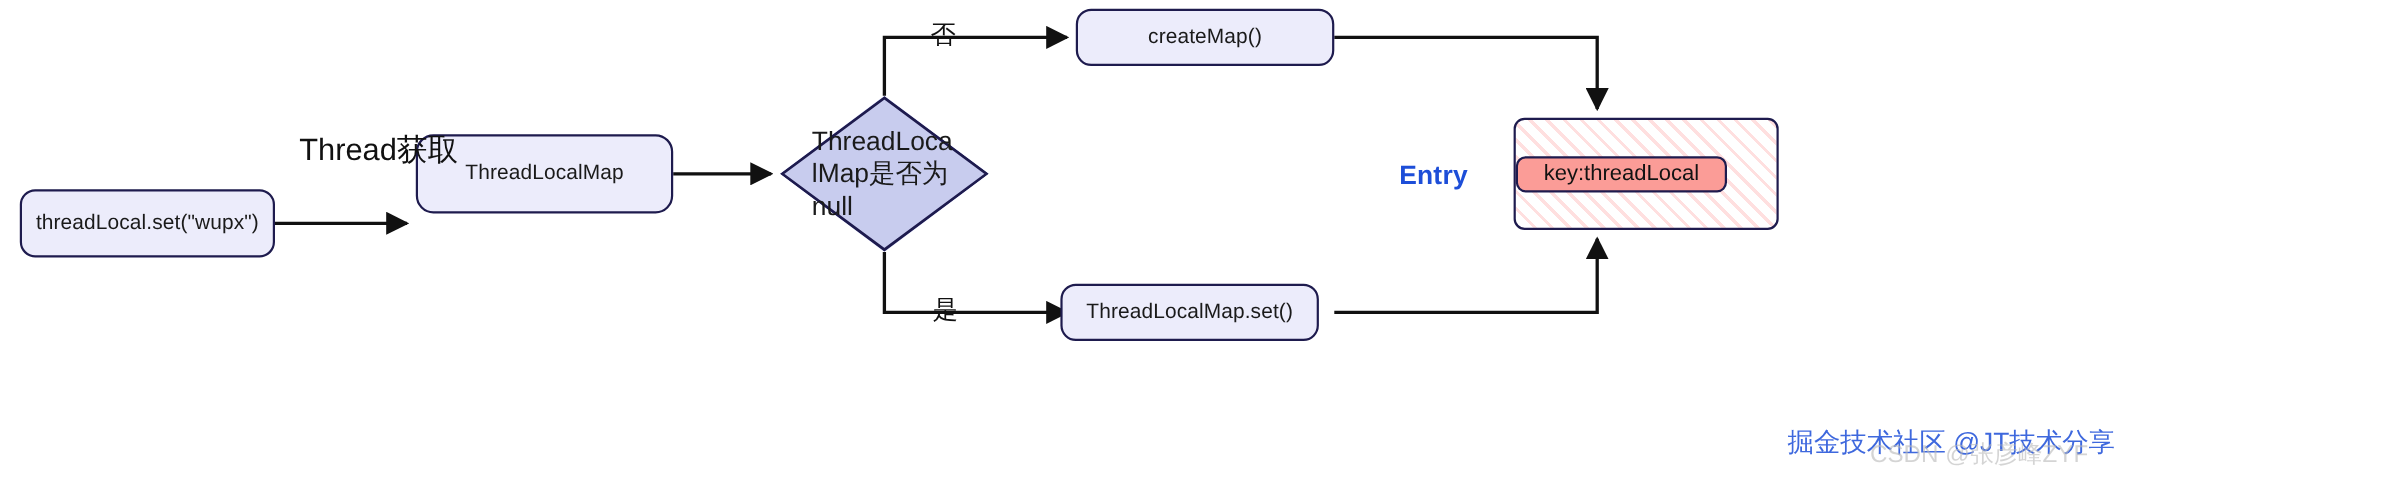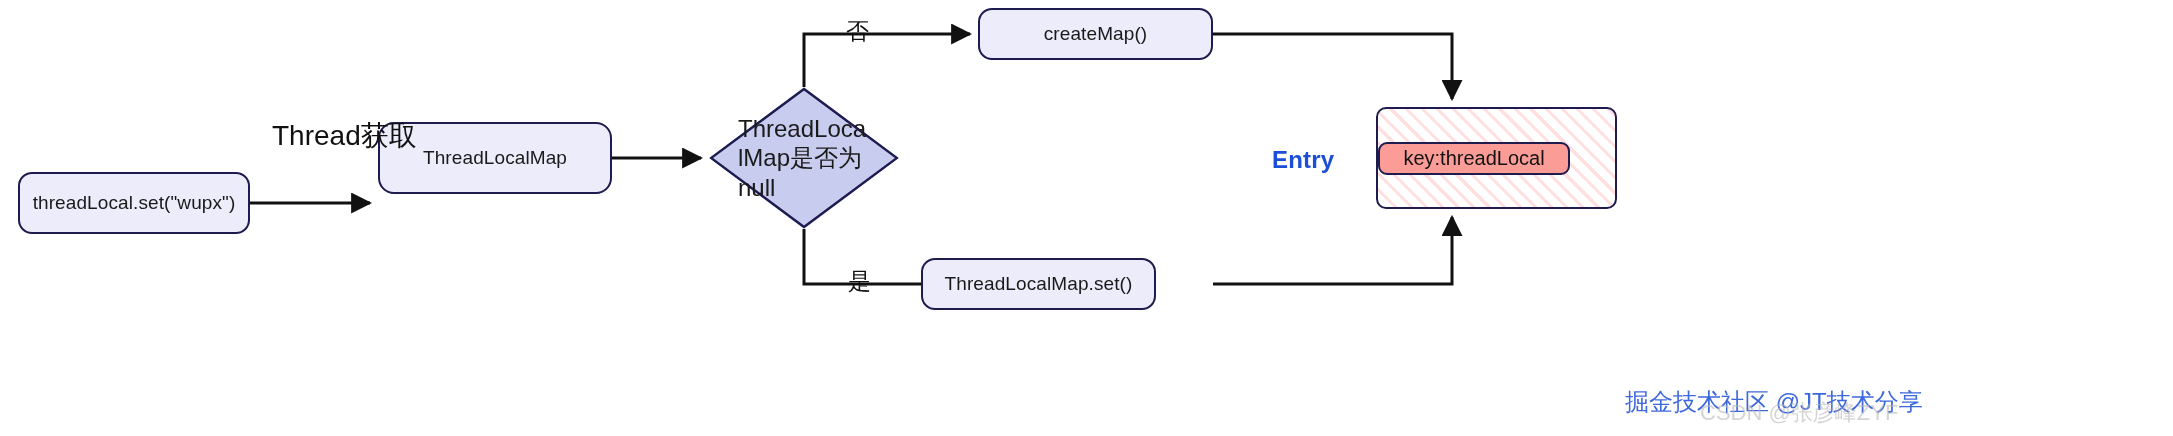--- a/index.html
+++ b/index.html
@@ -42,21 +42,21 @@
     font-size: 19px;
     line-height: 1.22;
     letter-spacing: .1px;
     white-space: pre-line;
   }
 
   #node-set        { left: 18px;   top: 172px; width: 232px; height: 62px; }
   #node-map        { left: 378px;  top: 122px; width: 234px; height: 72px;
                      border-radius: 16px; }
   #node-createmap  { left: 978px;  top: 8px;   width: 235px; height: 52px; }
-  #node-tlmset     { left: 921px;  top: 258px; width: 235px; height: 52px; }
+  #node-tlmset     { left: 964px;  top: 258px; width: 235px; height: 52px; }
 
   
   .node .lines { display: block; }
   .node .lines span { display: block; }
 
   
   #node-decision {
     position: absolute;
     left: 709px;
     top: 87px;

